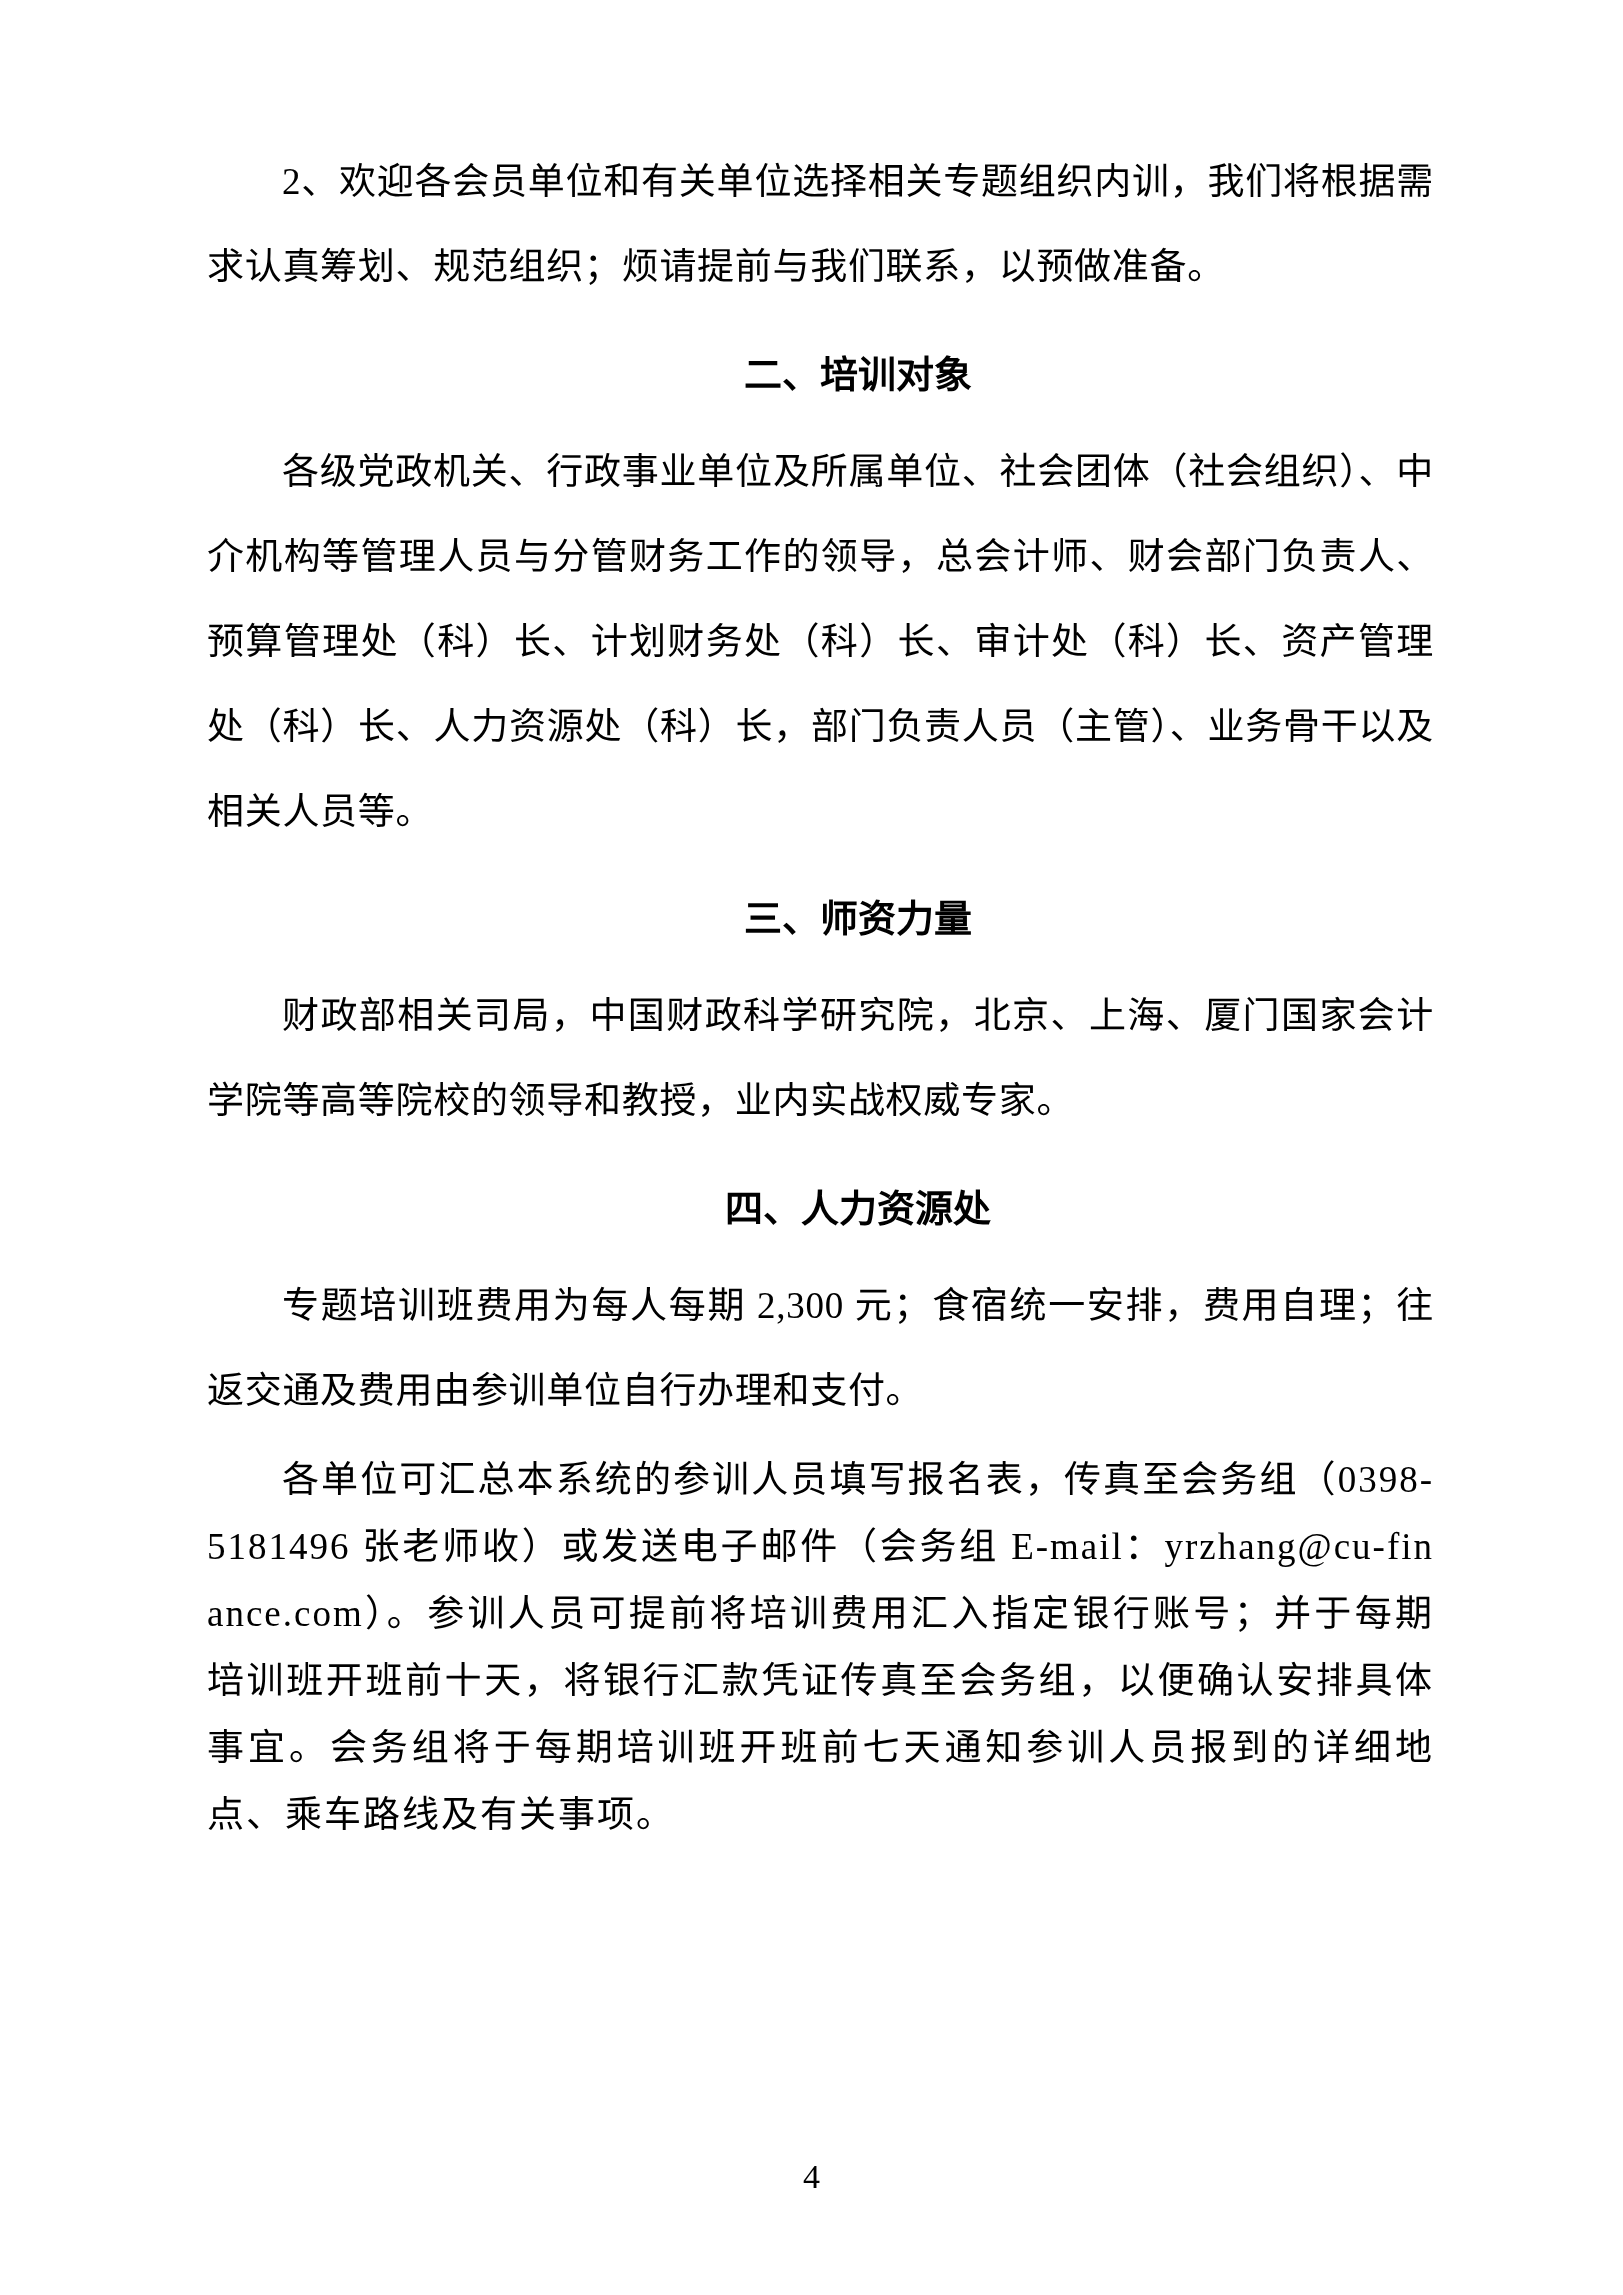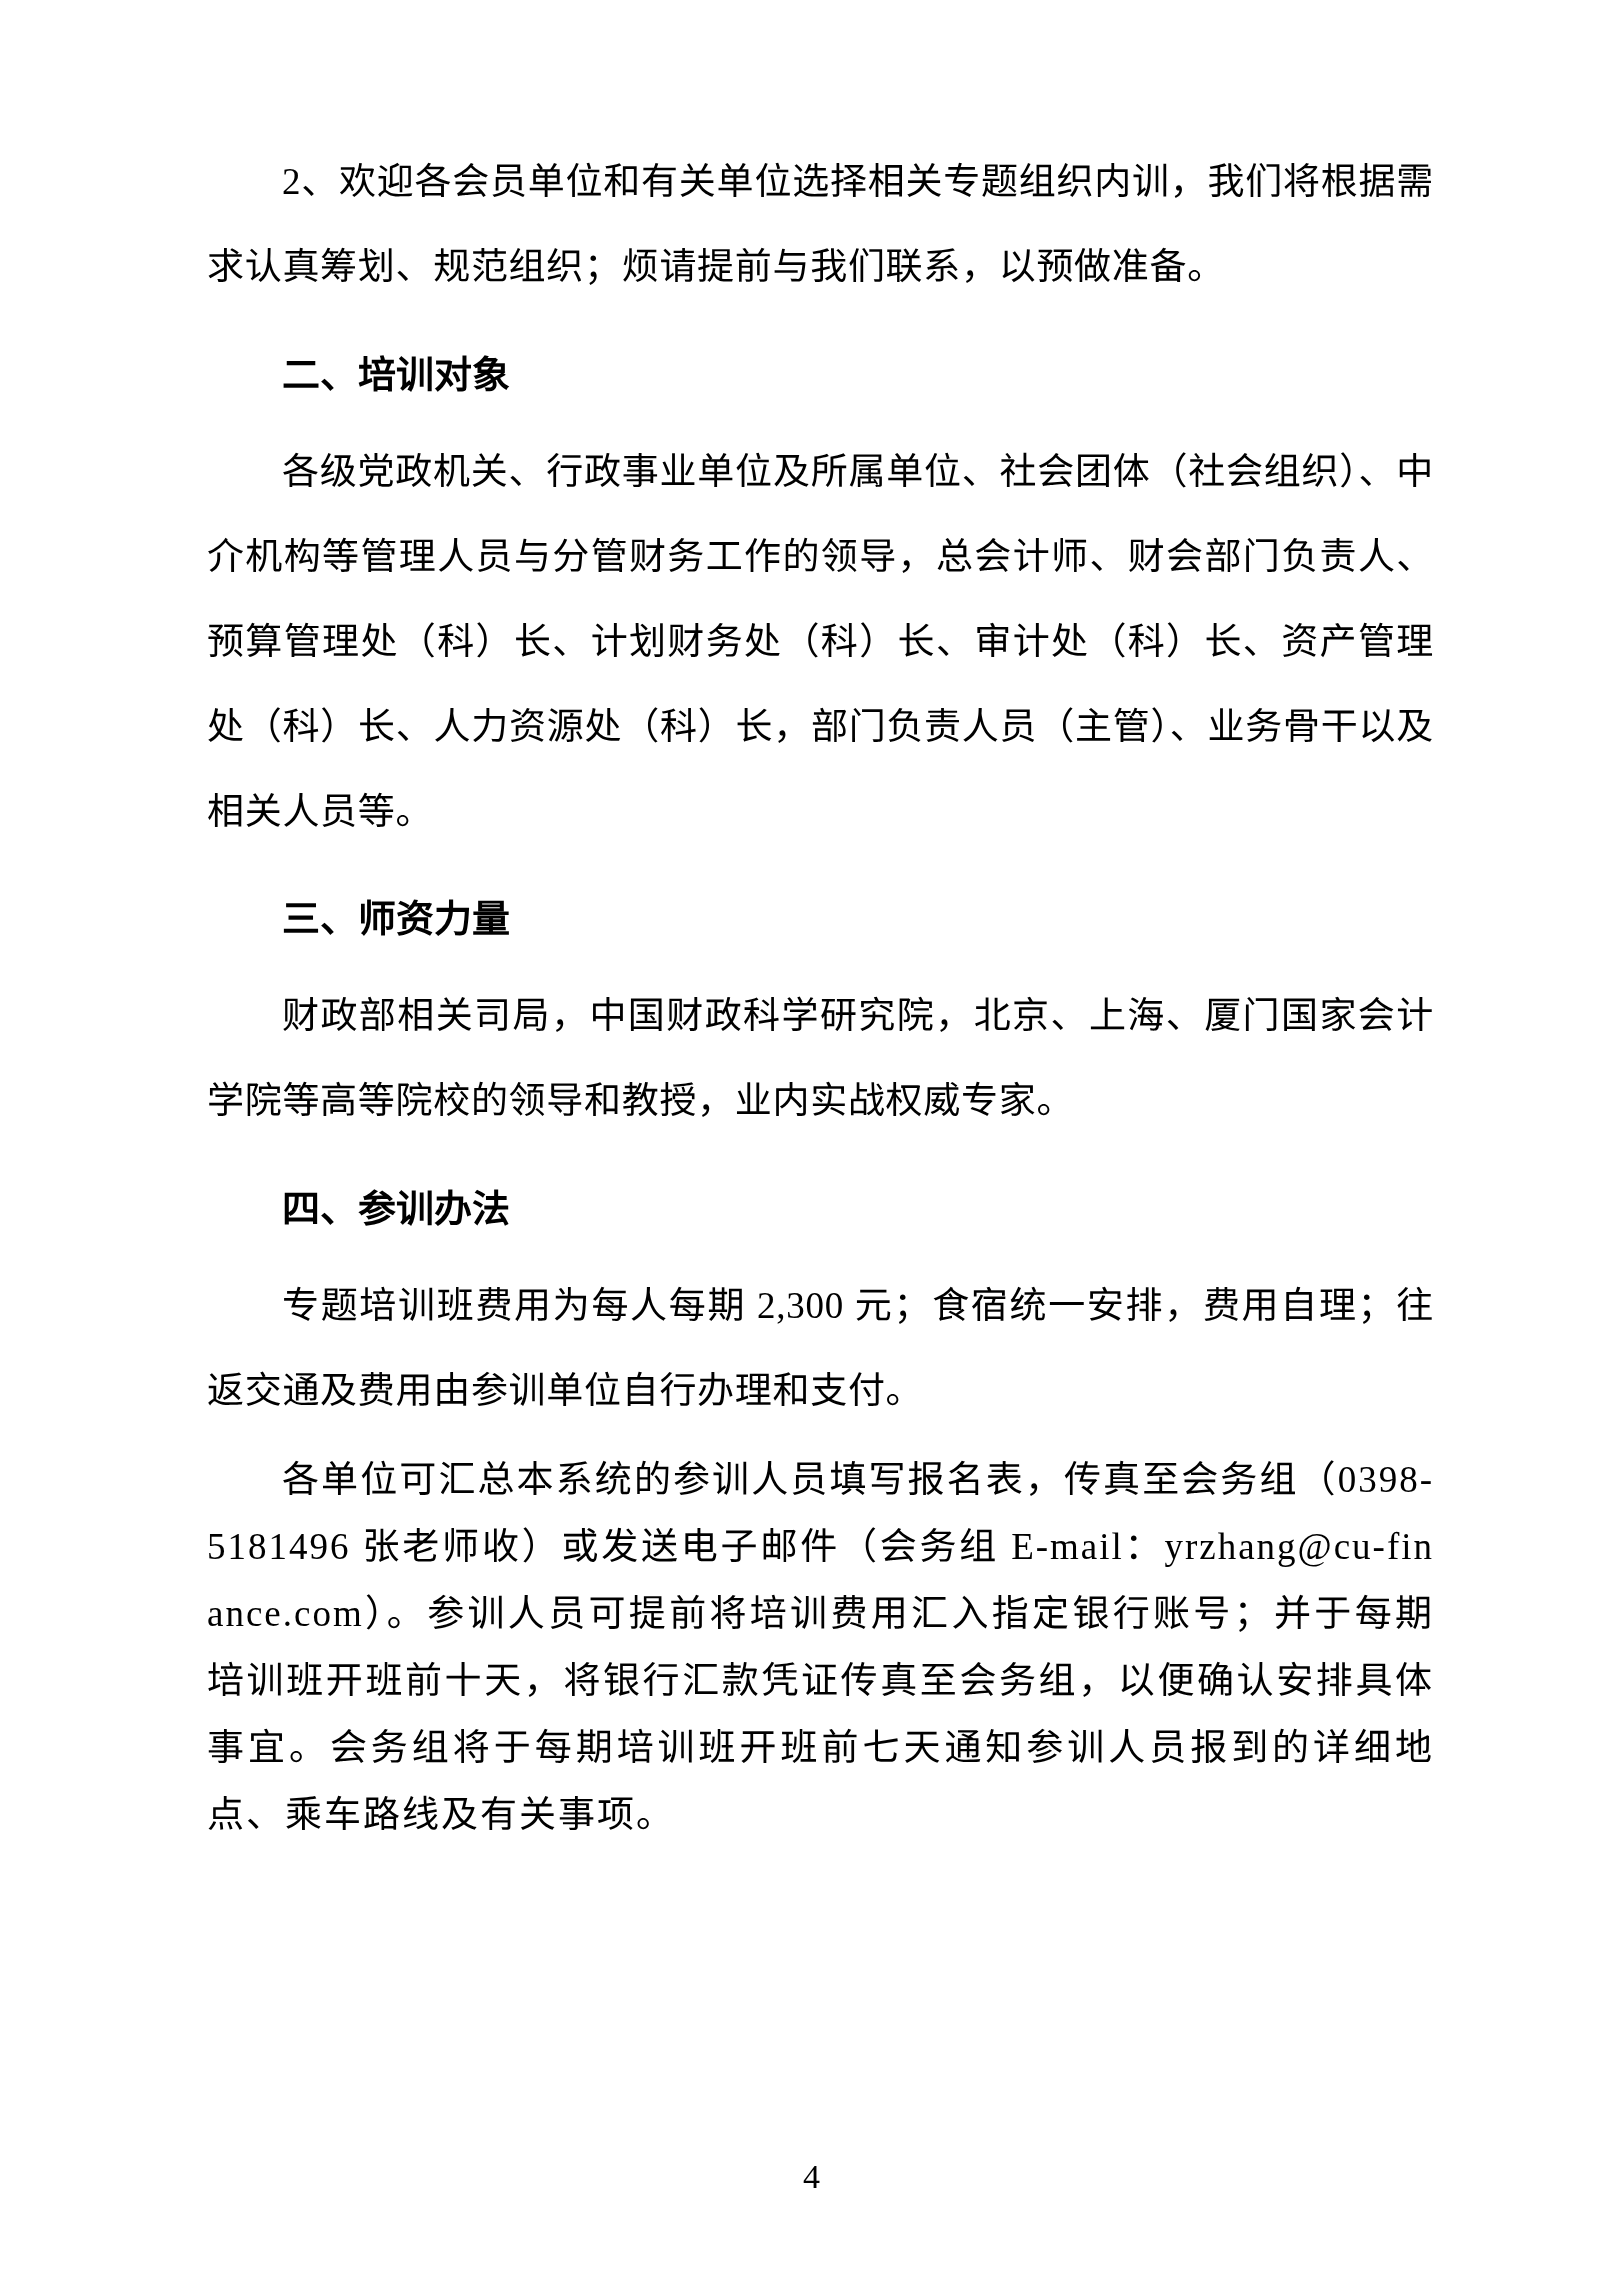--- a/index.html
+++ b/index.html
@@ -37,20 +37,21 @@
     margin-top: 13px;
     letter-spacing: 2px;
   }
   .heading {
     font-family: "Liberation Sans", "DejaVu Sans", sans-serif;
     font-weight: bold;
     font-size: 38px;
     line-height: 85px;
     text-indent: 75px;
     margin: 23.6px 0 11px 0;
+    text-align: center;
   }
   .page-number {
     position: absolute;
     left: 0;
     right: 0;
     top: 2157px;
     text-align: center;
     font-family: "Liberation Serif", "DejaVu Serif", serif;
     font-size: 34px;
     line-height: 39px;
@@ -64,21 +65,21 @@
 
     <p class="para">2、欢迎各会员单位和有关单位选择相关专题组织内训，我们将根据需求认真筹划、规范组织；烦请提前与我们联系，以预做准备。</p>
 
 
     <h2 class="heading">二、培训对象</h2>
     <p class="para">各级党政机关、行政事业单位及所属单位、社会团体（社会组织）、中介机构等管理人员与分管财务工作的领导，总会计师、财会部门负责人、预算管理处（科）长、计划财务处（科）长、审计处（科）长、资产管理处（科）长、人力资源处（科）长，部门负责人员（主管）、业务骨干以及相关人员等。</p>
 
     <h2 class="heading">三、师资力量</h2>
     <p class="para">财政部相关司局，中国财政科学研究院，北京、上海、厦门国家会计学院等高等院校的领导和教授，业内实战权威专家。</p>
 
-    <h2 class="heading">四、参训办法</h2>
+    <h2 class="heading">四、人力资源处</h2>
     <p class="para">专题培训班费用为每人每期 2,300 元；食宿统一安排，费用自理；往返交通及费用由参训单位自行办理和支付。</p>
 
     <p class="para para-tight">各单位可汇总本系统的参训人员填写报名表，传真至会务组（0398-5181496 张老师收）或发送电子邮件（会务组 E-mail：yrzhang@cu-finance.com）。参训人员可提前将培训费用汇入指定银行账号；并于每期培训班开班前十天，将银行汇款凭证传真至会务组，以便确认安排具体事宜。会务组将于每期培训班开班前七天通知参训人员报到的详细地点、乘车路线及有关事项。</p>
 
   </main>
 
   <div class="page-number">4</div>
 </div>
 
 

